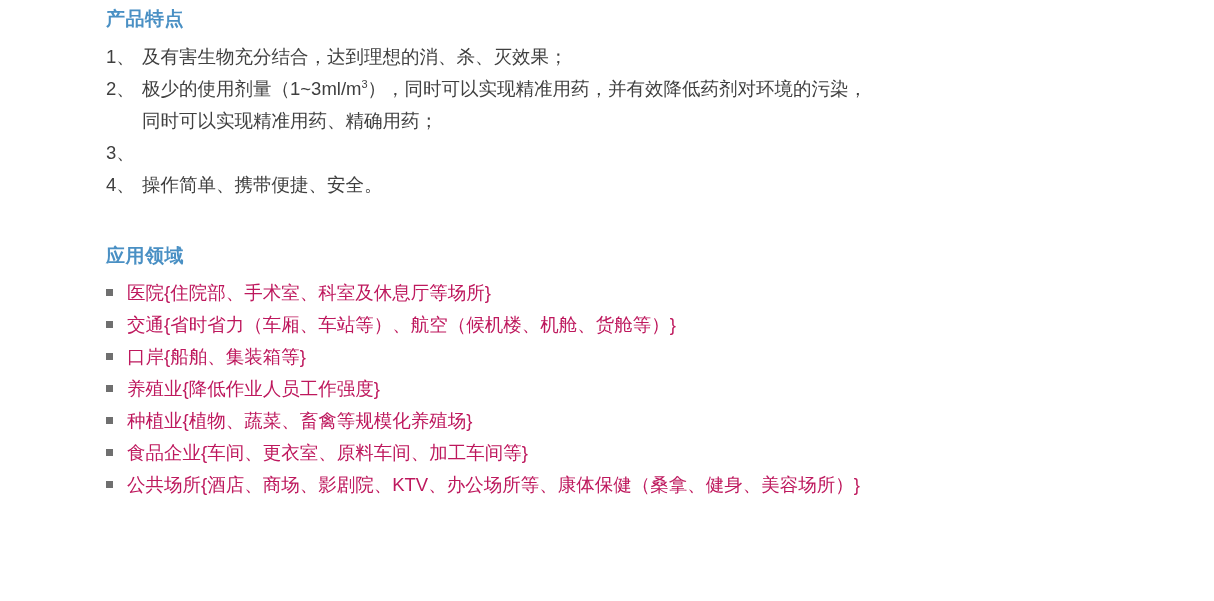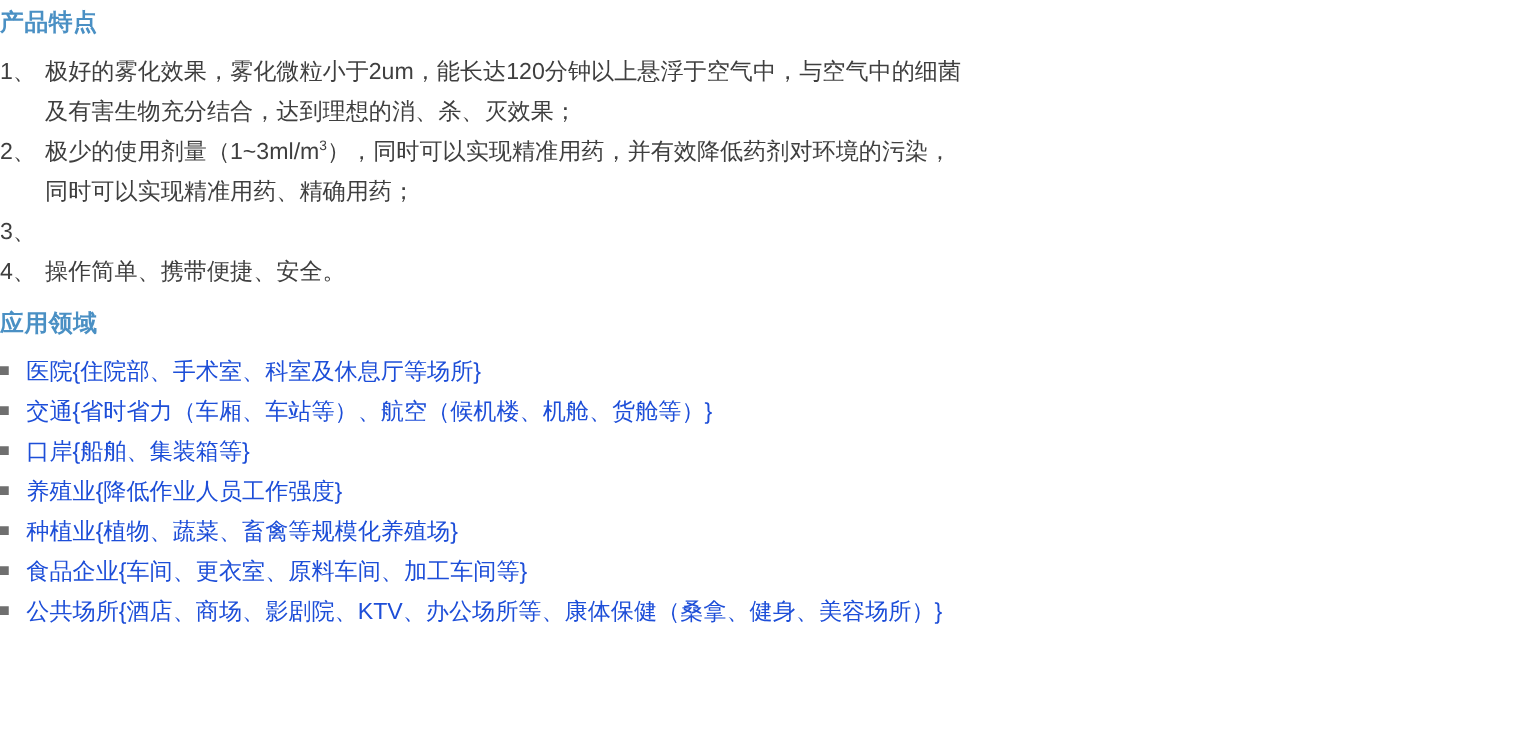--- a/index.html
+++ b/index.html
@@ -15,20 +15,21 @@
     overflow: hidden;
   }
   .page {
     position: relative;
     width: 1214px;
     height: 601px;
     box-sizing: border-box;
     padding: 6px 0 0 0;
   }
   .section {
+    padding-left: 106px;
   }
   .section-title {
     color: #4a90c4;
     font-size: 19px;
     font-weight: bold;
     letter-spacing: 0.5px;
     margin: 0 0 8px 0;
     line-height: 1.4;
   }
   
@@ -57,33 +58,33 @@
   .num-text .line2 {
     display: block;
   }
   sup {
     font-size: 11px;
     vertical-align: super;
     line-height: 0;
   }
   
   .app-section {
-    margin-top: 14px;
+    margin-top: 42px;
   }
   .bullet-list {
     list-style: none;
     margin: 0;
     padding: 0;
   }
   .bullet-item {
     display: flex;
     align-items: baseline;
     font-size: 18.5px;
     line-height: 32px;
-    color: #1d4ed8;
+    color: #be185d;
   }
   .bullet-mark {
     flex: 0 0 auto;
     width: 21px;
     display: inline-flex;
     align-items: center;
     justify-content: flex-start;
     position: relative;
     top: -3px;
   }
@@ -103,21 +104,20 @@
 <div class="page">
 
   <div class="section features-section">
     <div class="section-title">产品特点</div>
 
     <ul class="num-list">
 
       <li class="num-item">
         <span class="num-marker">1、</span>
         <span class="num-text">
-          <span>极好的雾化效果，雾化微粒小于2um，能长达120分钟以上悬浮于空气中，与空气中的细菌</span>
           <span class="line2">及有害生物充分结合，达到理想的消、杀、灭效果；</span>
         </span>
       </li>
 
       <li class="num-item">
         <span class="num-marker">2、</span>
         <span class="num-text">
           <span>极少的使用剂量（1~3ml/m</span><sup>3</sup><span>），同时可以实现精准用药，并有效降低药剂对环境的污染，</span>
           <span class="line2">同时可以实现精准用药、精确用药；</span>
         </span>

